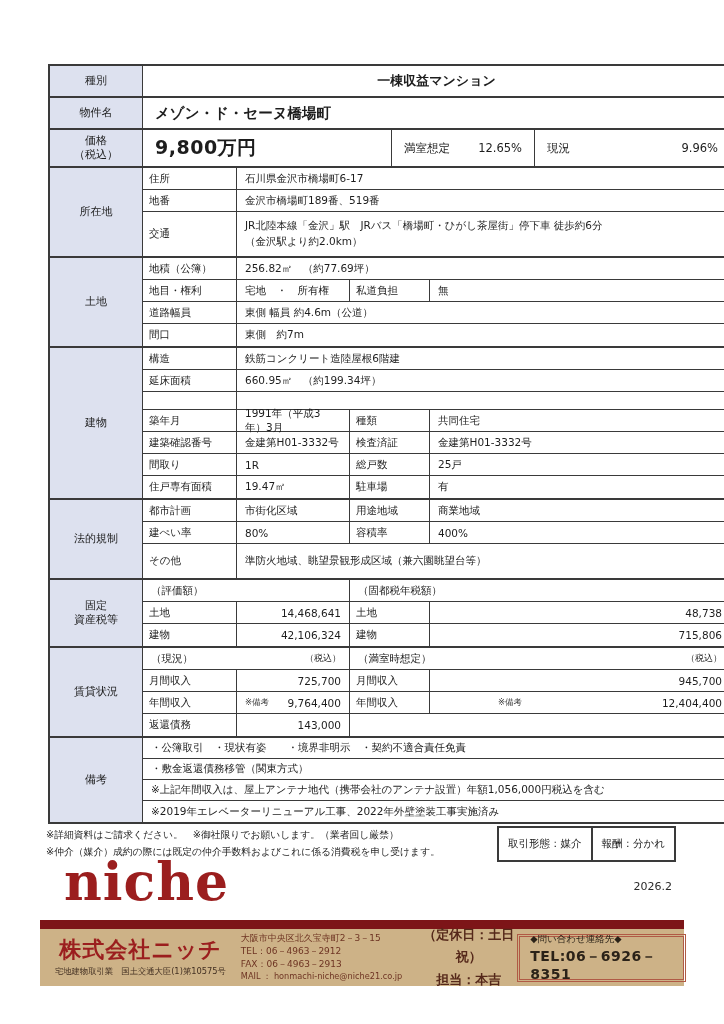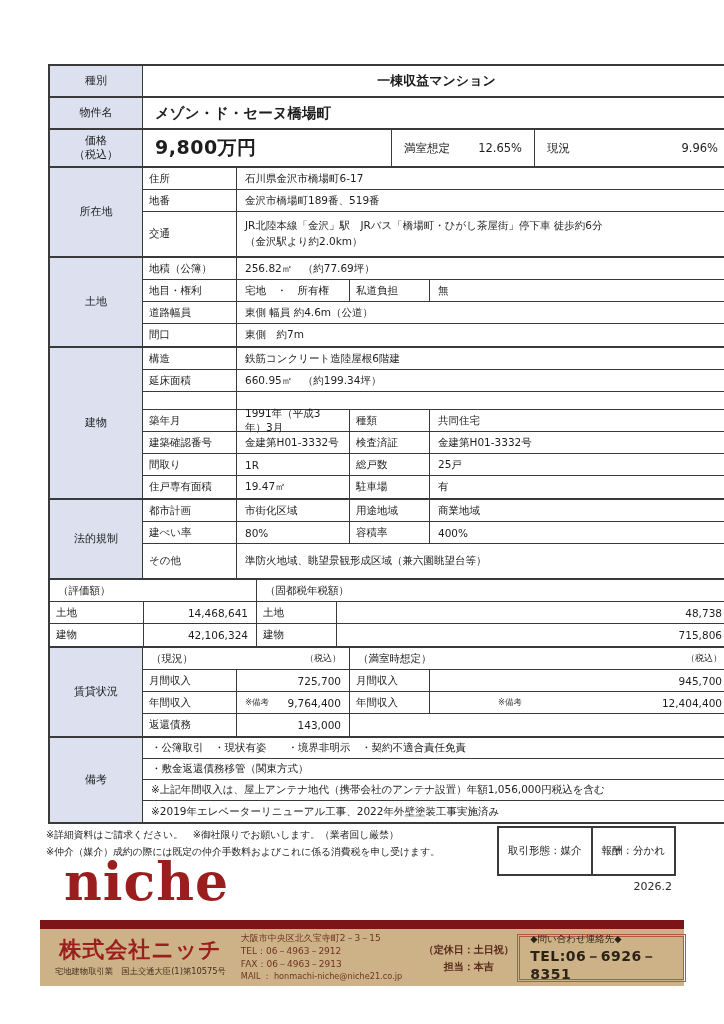--- a/index.html
+++ b/index.html
@@ -46,36 +46,36 @@
              padding:0 12px; font-size:19px; font-weight:bold; letter-spacing:.5px; }
   .yield { flex:0 0 143px; border-right:1px solid #3a3a3a; display:flex; align-items:center;
            justify-content:space-between; padding:0 12px; font-size:11.5px; }
   .yield:last-child { border-right:none; flex:1; }
   .twoline { flex-direction:column; align-items:flex-start; justify-content:center; line-height:1.5; }
   .biko { font-size:8.5px; color:#3a3a3a; }
 
   
   .disc { position:absolute; left:46px; top:826px; width:450px; font-size:9.8px; line-height:1.75; }
   .deal-boxes { position:absolute; right:48px; top:826px; display:flex; }
-  .deal-cell { border:2px solid #3a3a3a; padding:16px 9px; font-size:10.5px; background:#fff; }
+  .deal-cell { border:2px solid #3a3a3a; padding:9px 9px; font-size:10.5px; background:#fff; }
   .deal-cell + .deal-cell { margin-left:-2px; }
 
   
   .logo { position:absolute; left:64px; top:856px; font-family:"DejaVu Serif","Liberation Serif",serif;
           font-weight:bold; font-size:52px; line-height:1; color:#9b1e1e; letter-spacing:1px; }
   .issue-date { position:absolute; right:52px; top:880px; font-size:11px; color:#2a2a2a; }
   .maroon-strip { position:absolute; left:40px; top:920px; width:644px; height:9px; background:#7d1518; }
   .tan-band { position:absolute; left:40px; top:929px; width:644px; height:57px; background:#cdb287;
               display:flex; align-items:center; }
   .company-block { width:205px; text-align:center; }
   .company-name { color:#9b1e1e; font-size:22px; font-weight:bold; letter-spacing:1px; line-height:1.1; }
   .license { font-size:8.3px; color:#433022; margin-top:3px; }
   .contact-block { width:185px; font-size:9px; color:#6e3423; line-height:1.45; }
   .contact-block .mail { font-size:8.2px; }
-  .schedule-block { width:95px; font-size:10px; color:#55281a; line-height:1.7; text-align:center; font-weight:bold; }
+  .schedule-block { width:95px; font-size:13px; color:#55281a; line-height:1.7; text-align:center; font-weight:bold; }
   .inquiry-box { width:168px; height:44px; margin-left:4px; background:#cdb287;
                  border:1px solid #b05a45; outline:1px solid #b05a45; outline-offset:1px;
                  display:flex; flex-direction:column; justify-content:center; padding-left:10px; }
   .inquiry-title { font-size:9.5px; font-weight:normal; color:#2b2218; }
   .inquiry-tel { font-size:14px; font-weight:bold; color:#2b2218; letter-spacing:.5px; margin-top:2px; }
 </style>
 </head>
 <body>
 
 <div class="sheet">
@@ -239,20 +239,24 @@
           </div>
         </div>
         <div class="r h34">
           <div class="sl">その他</div>
           <div class="v">準防火地域、眺望景観形成区域（兼六園眺望台等）</div>
         </div>
       </div>
     </div>
 
     <div class="sec">
+      <div class="seclab">
+        <span>固定</span>
+        <span>資産税等</span>
+      </div>
       <div class="body">
         <div class="r h22">
           <div class="half-l">
               <div class="v">（評価額）</div>
             </div>
           <div class="half-r">
               <div class="v">（固都税年税額）</div>
             </div>
         </div>
         <div class="r h22">

